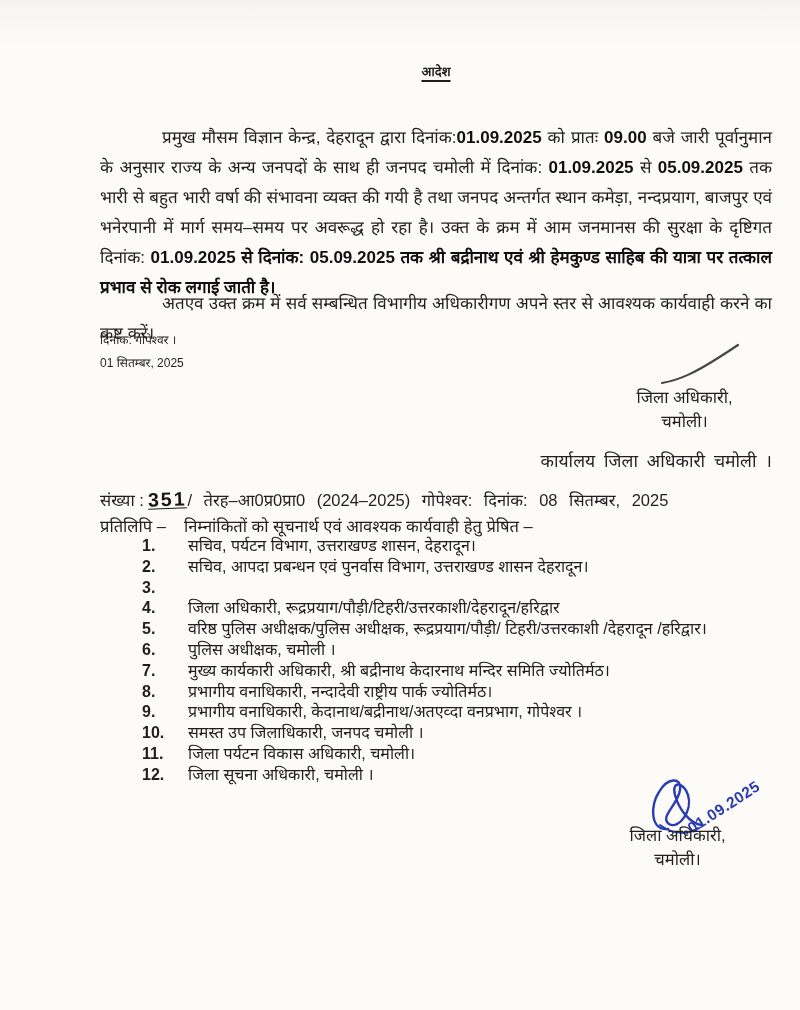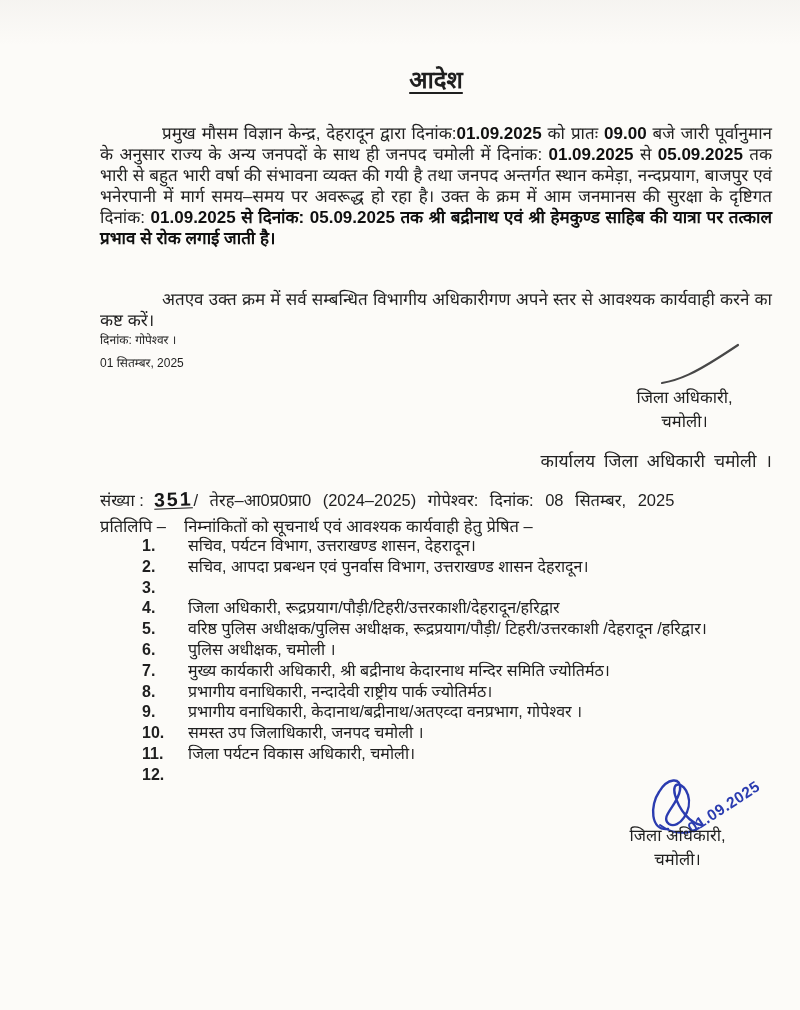--- a/index.html
+++ b/index.html
@@ -5,35 +5,35 @@
   html,body{margin:0;padding:0;background:#ffffff;}
   .page{
     position:relative;width:800px;height:1010px;overflow:hidden;
     background:#fcfbf8;color:#1f1f1f;
     font-family:"Liberation Sans","DejaVu Sans",sans-serif;
   }
   .scan-noise{position:absolute;top:0;left:0;width:800px;height:46px;
     background:linear-gradient(180deg,rgba(120,110,100,0.05),rgba(120,110,100,0));}
   .b{font-weight:700;color:#101010;}
   .title{position:absolute;top:62px;left:100px;width:672px;text-align:center;
-    font-size:24px;font-weight:700;}
+    font-size:13px;font-weight:700;}
   .title .u{text-decoration:underline;text-underline-offset:4px;text-decoration-thickness:1.5px;}
-  .para{position:absolute;left:100px;width:672px;font-size:17px;line-height:21px;
+  .para{position:absolute;left:100px;width:672px;font-size:17px;line-height:30px;
     text-align:justify;}
   #para1{top:106px;text-indent:62px;}
   #para2{top:272px;text-indent:62px;}
   .place-date{position:absolute;left:100px;top:329px;font-size:12px;line-height:22.5px;}
   .sign1{position:absolute;left:658px;top:342px;}
   .officer{position:absolute;text-align:center;font-size:16.5px;line-height:24px;}
   .officer1{left:612px;top:385px;width:145px;}
   .officer2{left:600px;top:823px;width:155px;}
   .office-heading{position:absolute;left:100px;top:448px;width:672px;text-align:right;
     font-size:17.5px;word-spacing:4px;}
   .ref-line{position:absolute;left:100px;top:488px;width:672px;font-size:16.5px;white-space:nowrap;}
-  .ref-line .label{margin-right:6px;}
+  .ref-line .label{}
   .serial{display:inline-block;font-weight:700;font-size:19.5px;letter-spacing:2px;
     text-decoration:underline;text-underline-offset:2px;transform:rotate(-2deg);
     margin:0 1px 0 4px;color:#161616;}
   .ref-rest{word-spacing:7px;}
   .copy-line{position:absolute;left:100px;top:514px;font-size:16.5px;}
   .copy-line .label{margin-right:18px;}
   .copies{position:absolute;left:100px;top:536px;width:672px;font-size:16px;line-height:20.8px;}
   .copy-item{display:flex;}
   .copy-item .num{flex:0 0 46px;margin-left:42px;font-weight:700;}
   .copy-item .txt{flex:1;text-align:justify;}
@@ -118,20 +118,21 @@
       <div class="copy-item">
         <span class="num">10.</span>
         <span class="txt">समस्त उप जिलाधिकारी, जनपद चमोली ।</span>
       </div>
       <div class="copy-item">
         <span class="num">11.</span>
         <span class="txt">जिला पर्यटन विकास अधिकारी, चमोली।</span>
       </div>
       <div class="copy-item">
         <span class="num">12.</span>
+        <span class="txt">जिला सूचना अधिकारी, चमोली ।</span>
       </div>
     </div>
 
   <div class="sign2">
     <svg width="170" height="85" viewBox="0 0 170 85">
       <path d="M38,64 C20,66 20,40 29,27 C37,13 52,11 50,25 C48,40 29,52 39,59 C49,65 63,45 58,30 C54,17 41,15 45,30 C49,45 60,58 71,60" fill="none" stroke="#2b3cb0" stroke-width="2.4" stroke-linecap="round"></path>
       <path d="M30,60 C45,71 58,69 69,63" fill="none" stroke="#2b3cb0" stroke-width="2" stroke-linecap="round"></path>
       <text x="62" y="69" transform="rotate(-33 62 69)" font-size="15.5" letter-spacing="0.5" fill="#2b3cb0" font-weight="700">01.09.2025</text>
     </svg>
   </div>

